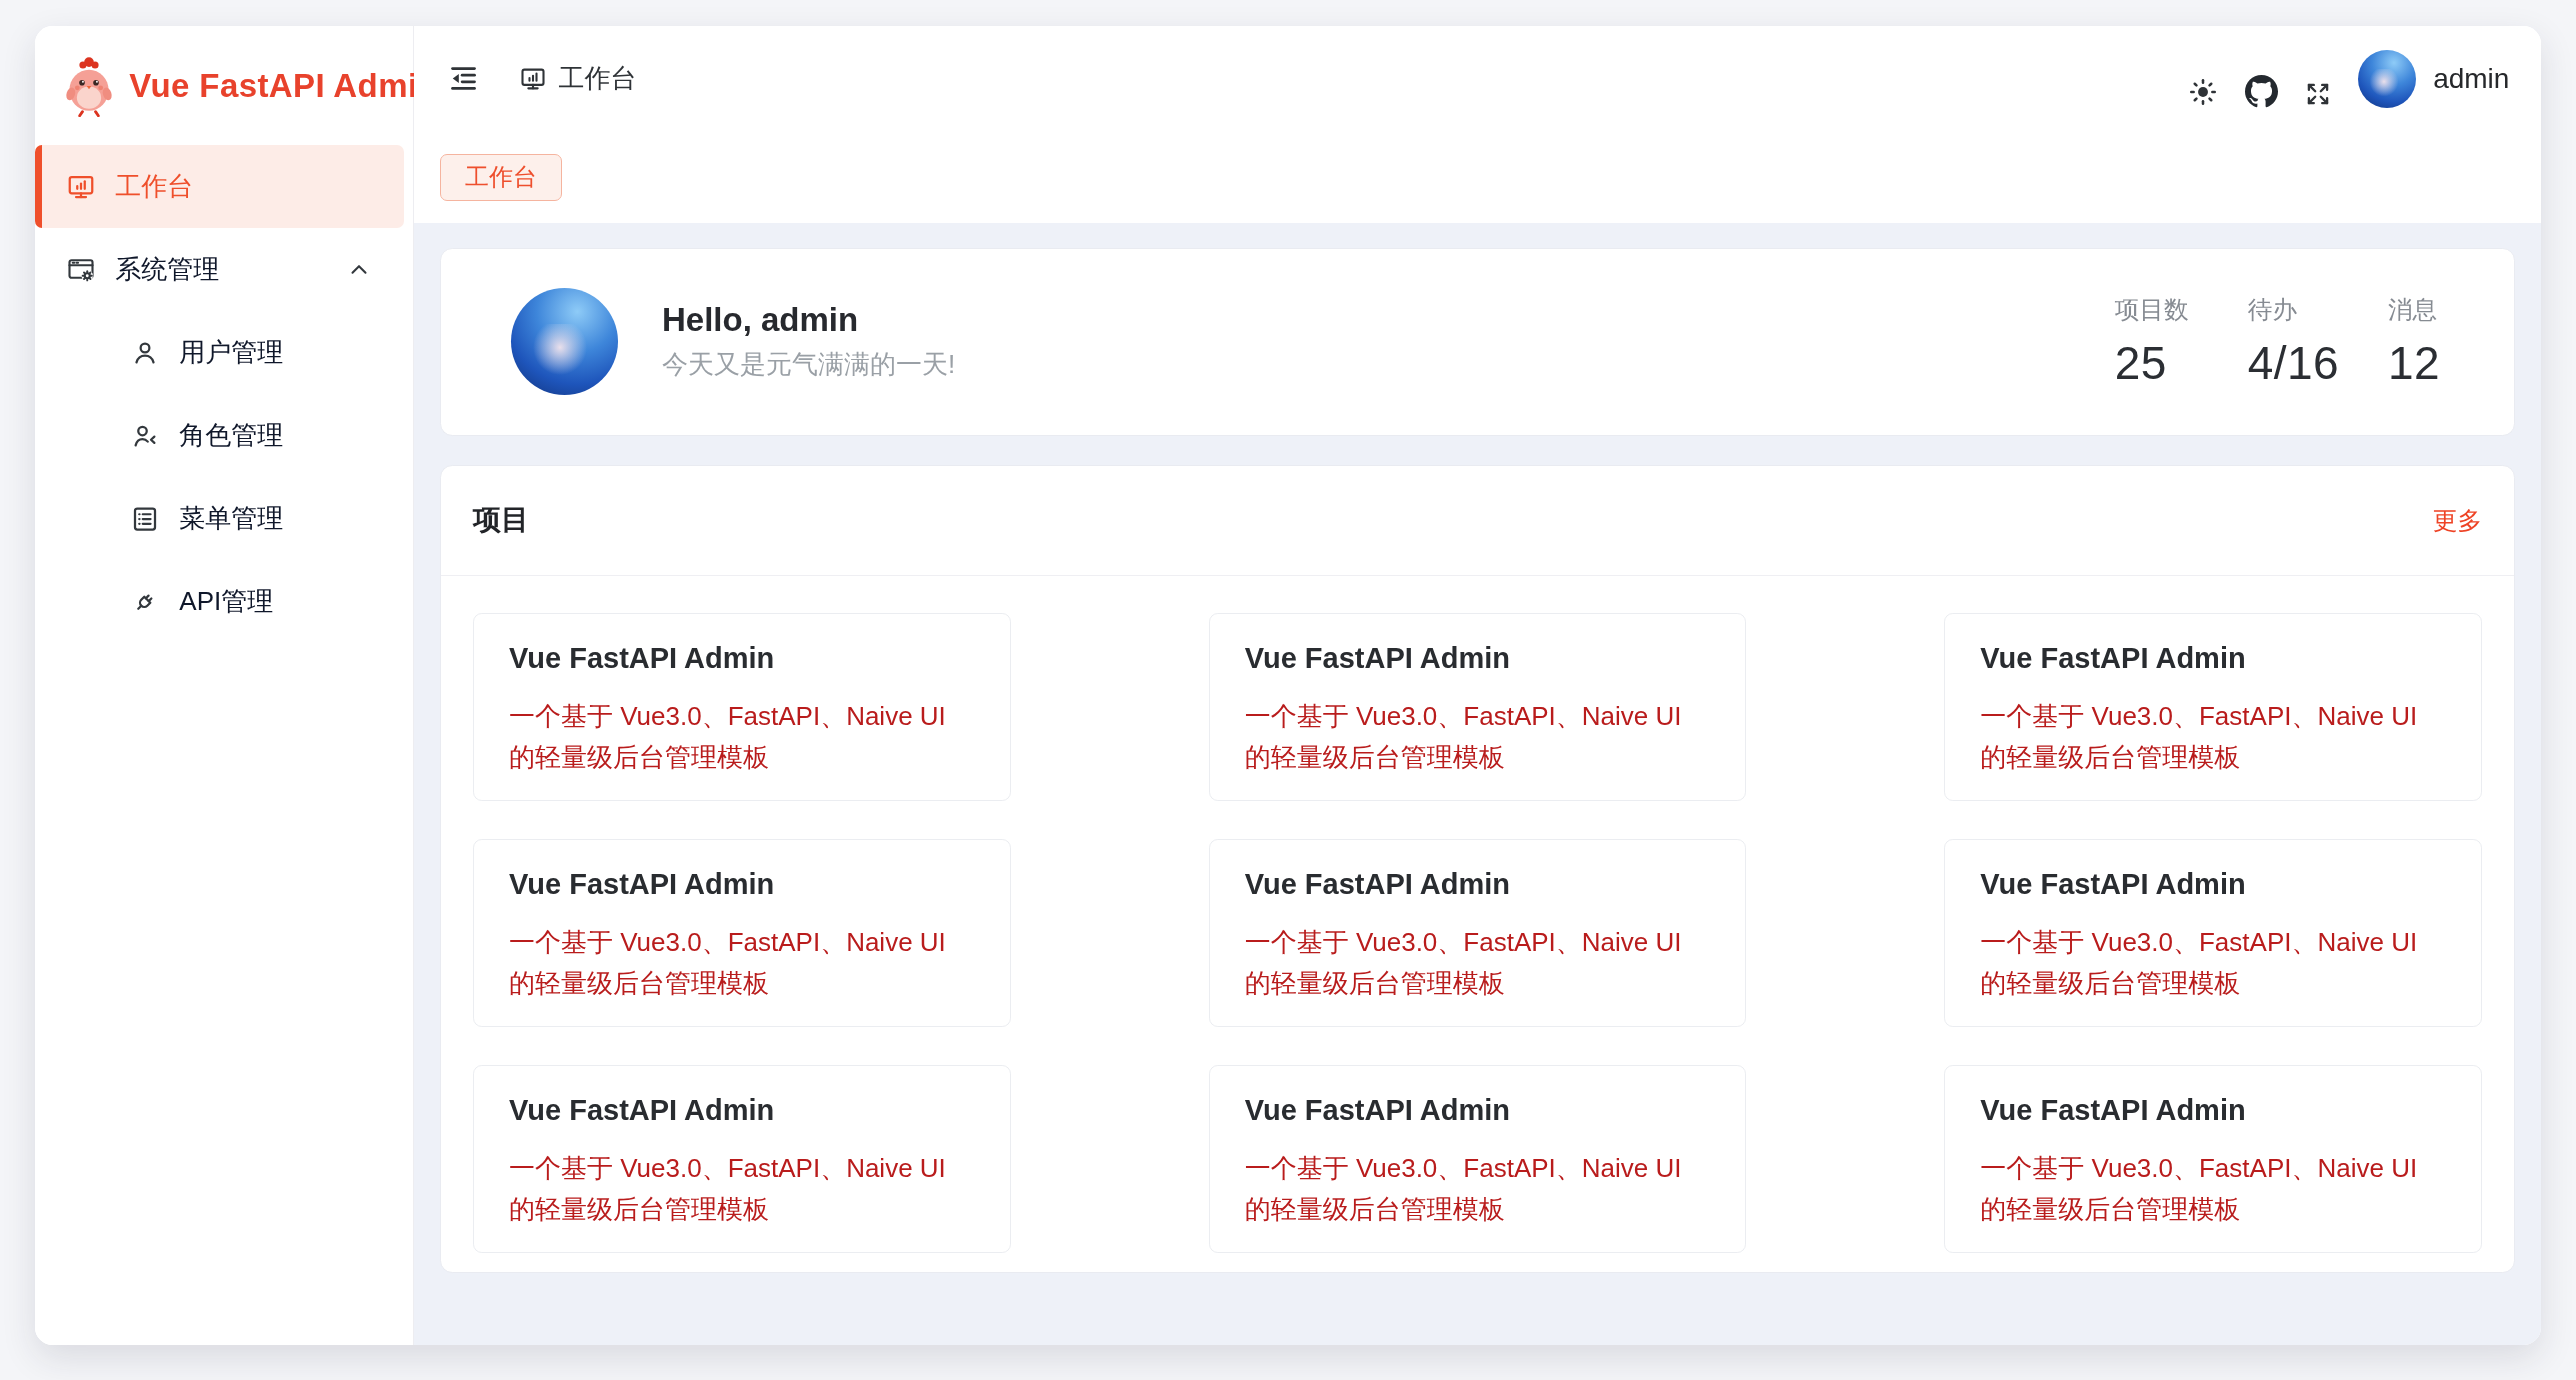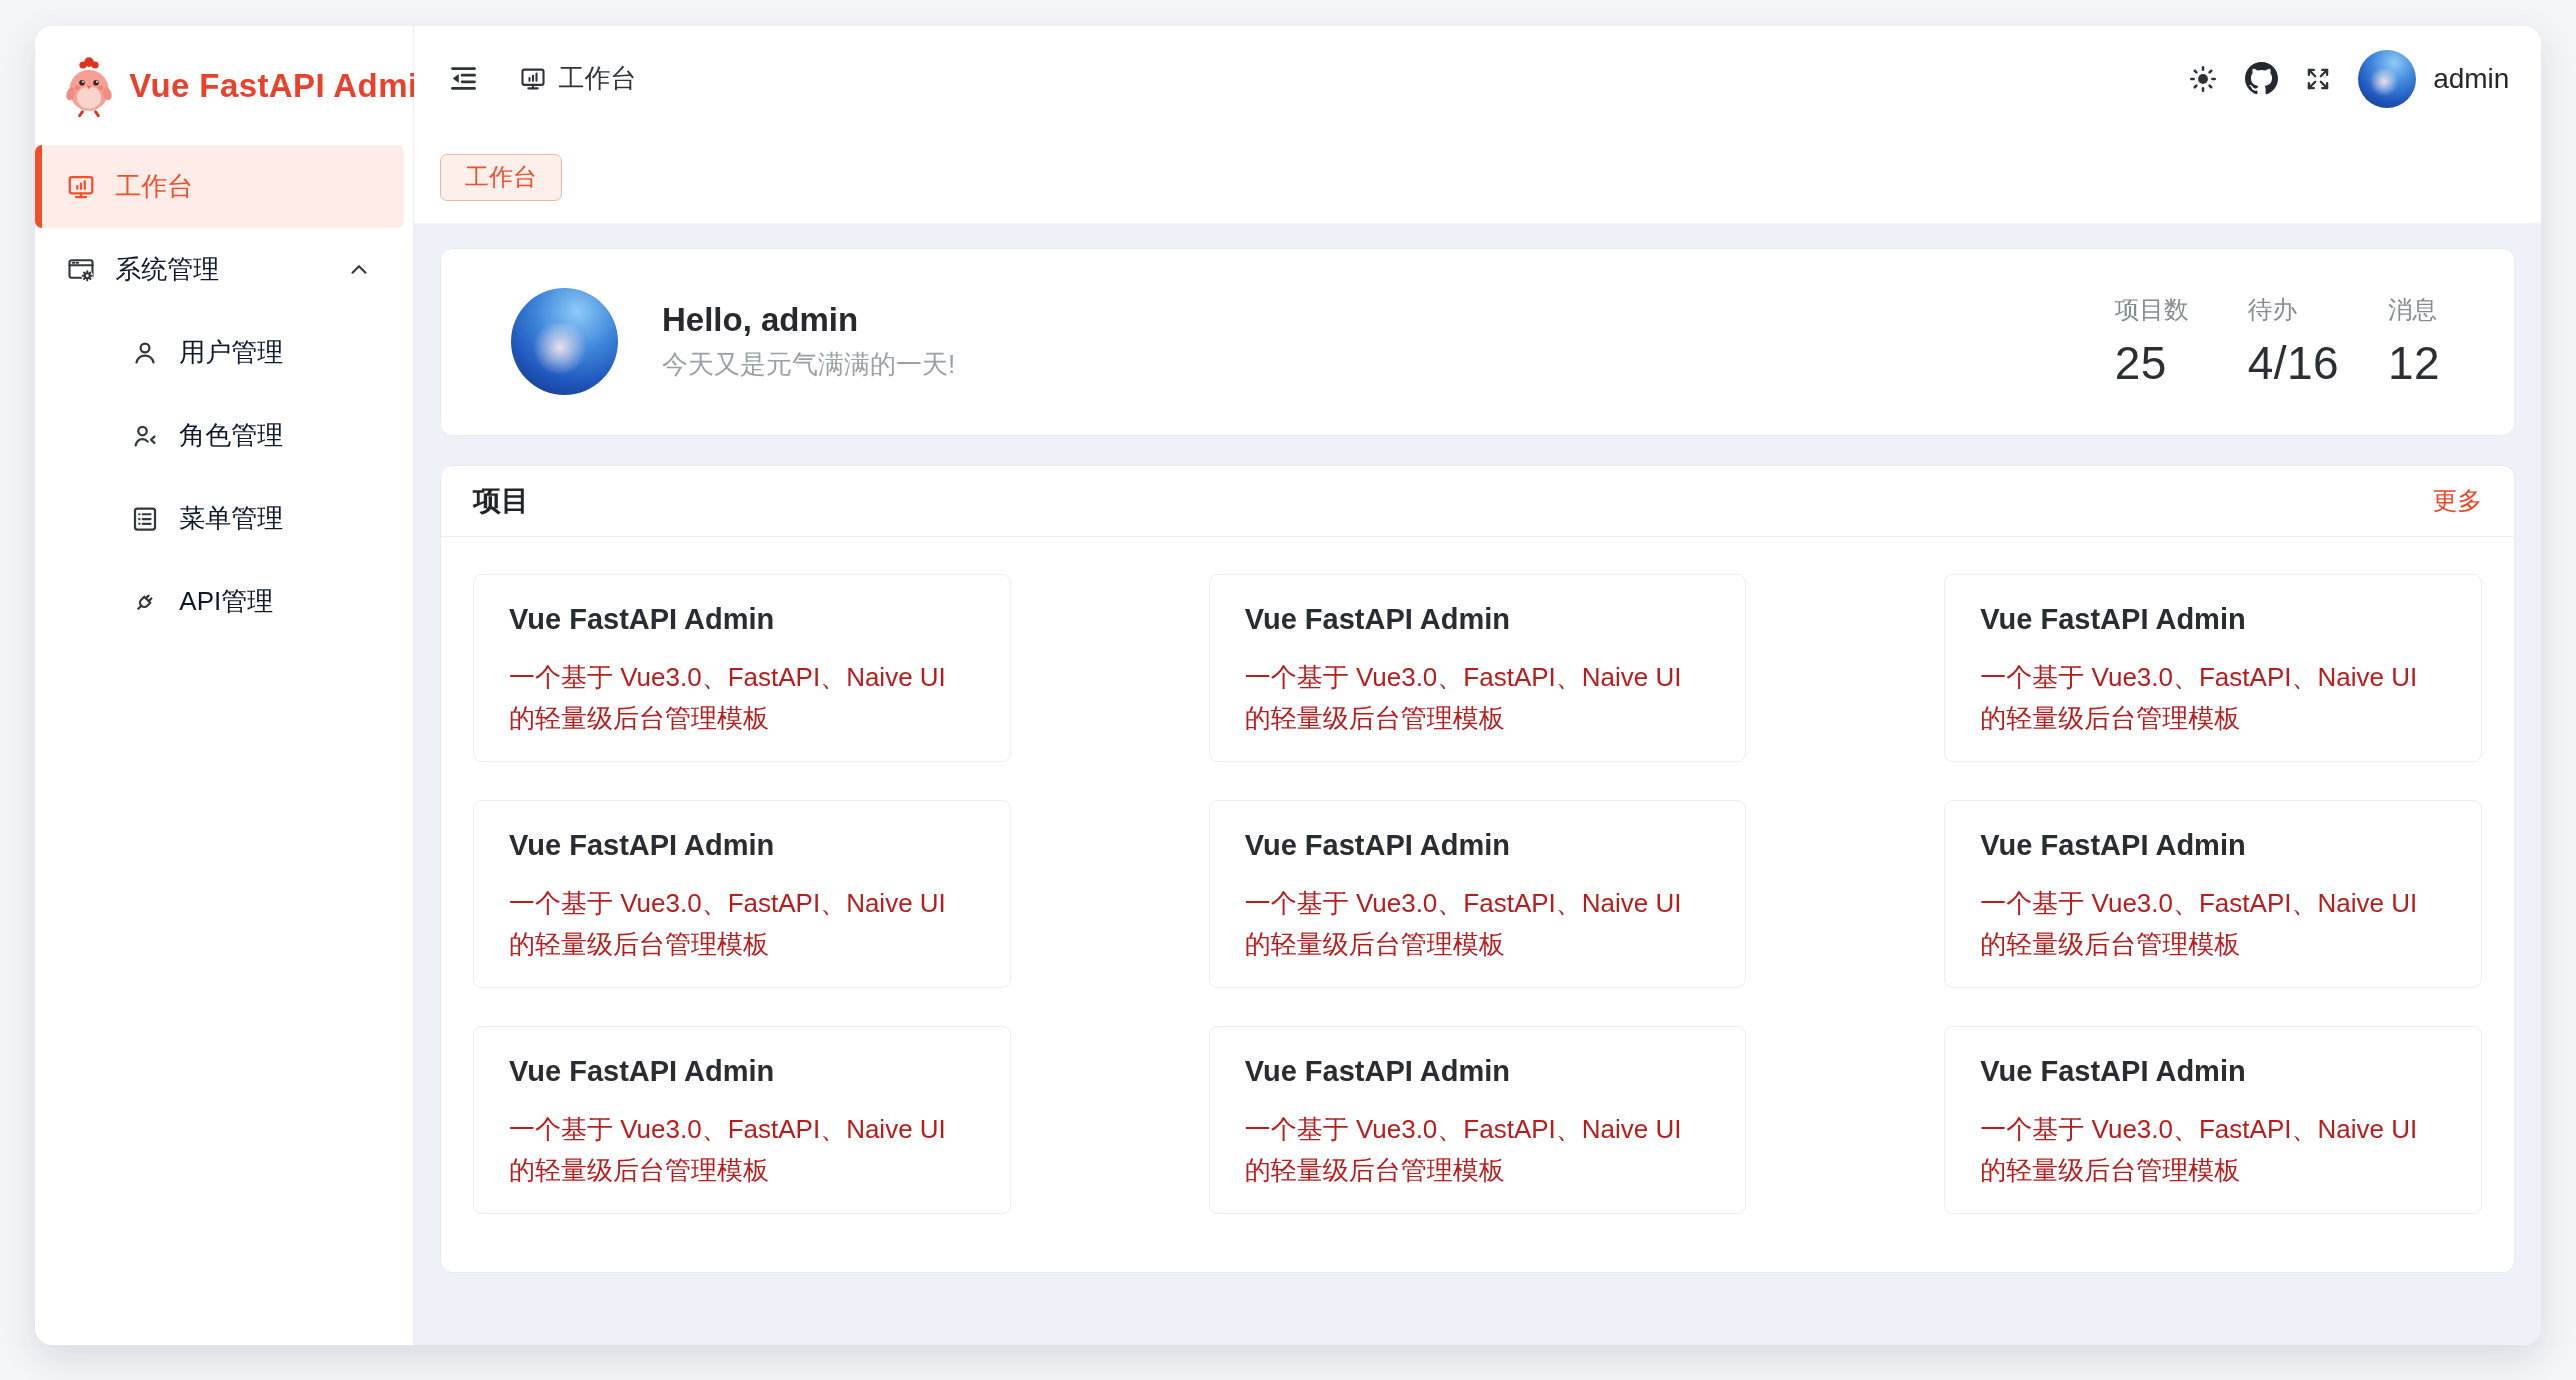--- a/index.html
+++ b/index.html
@@ -35,21 +35,21 @@
   .menu-item svg { width:30px; height:30px; color:#33383d; flex:none; }
   .menu-item.sub { padding-left:88px; }
   .chevron { margin-left:auto; margin-right:32px; width:26px !important; height:26px !important; }
   
   .main { flex:1; display:flex; flex-direction:column; min-width:0; }
   .hdr { height:105px; flex:none; display:flex; align-items:center; padding:0 17.6px 0 33px; background:#fff; }
   .icon-btn { display:flex; align-items:center; justify-content:center; cursor:pointer; color:#2f3337; background:none; border:none; }
   .collapse-btn svg { width:33px; height:33px; }
   .crumb { margin-left:39px; display:flex; align-items:center; gap:11.4px; font-size:26px; color:#2f3337; cursor:pointer; }
   .crumb svg { width:28px; height:28px; }
-  .hdr-right { margin-left:auto; display:flex; align-items:center; gap:26px; padding-right:14px; }
+  .hdr-right { margin-left:auto; display:flex; align-items:flex-end; gap:26px; padding-right:14px; }
   .hdr-right .sun svg { width:32px; height:32px; }
   .hdr-right .gh svg { width:33px; height:33px; }
   .hdr-right .fs svg { width:28px; height:28px; }
   .user-chip { display:flex; align-items:center; gap:17.6px; cursor:pointer; }
   .avatar { border-radius:50%; position:relative; overflow:hidden; flex:none;
     background:radial-gradient(circle at 62% 22%, #8ecbf7 0%, #3e86da 38%, #1e55bb 68%, #102f74 100%); }
   .avatar::after { content:""; position:absolute; left:20%; top:34%; width:52%; height:48%;
     background:radial-gradient(ellipse at 50% 45%, rgba(243,228,236,0.95) 0%, rgba(243,228,236,0) 68%); }
   .avatar.sm { width:58px; height:58px; }
   .avatar.lg { width:107px; height:107px; }
@@ -66,21 +66,21 @@
   .card { background:#fff; border:0.9px solid #e9ebf1; border-radius:12.3px; }
   .hello-card { height:188px; display:flex; align-items:center; padding:0 42px 0 70px; }
   .hello-text { margin-left:44px; }
   .hello-title { font-size:33px; font-weight:600; color:#27292e; }
   .hello-sub { font-size:26px; color:#9aa0a6; margin-top:8px; }
   .stats { margin-left:auto; display:flex; gap:49px; }
   .stat { min-width:84px; }
   .stat-label { font-size:24.6px; color:#868b92; }
   .stat-value { font-size:46px; font-weight:500; color:#2b2e33; margin-top:10.5px; letter-spacing:0.4px; }
   .projects-card { margin-top:29px; height:808px; display:flex; flex-direction:column; }
-  .p-hdr { height:71px; flex:none; display:flex; align-items:center; padding:0 32px; border-bottom:1.8px solid #efeff3; }
+  .p-hdr { height:110px; flex:none; display:flex; align-items:center; padding:0 32px; border-bottom:1.8px solid #efeff3; }
   .p-title { font-size:28px; font-weight:700; color:#222428; }
   .p-more { margin-left:auto; font-size:24.6px; color:#ee4325; cursor:pointer; }
   .p-body {
     padding:37px 32px 39px; display:grid;
     grid-template-columns:repeat(3, 1fr); grid-auto-rows:188px;
     column-gap:198px; row-gap:38px;
   }
   .p-item { background:#fff; border:1.8px solid #ebedf1; border-radius:8.8px; padding:28px 35px; }
   .p-item-title { font-size:29px; font-weight:700; color:#292c30; }
   .p-item-desc { margin-top:21px; font-size:26px; line-height:41px; color:#b91c1c; }

